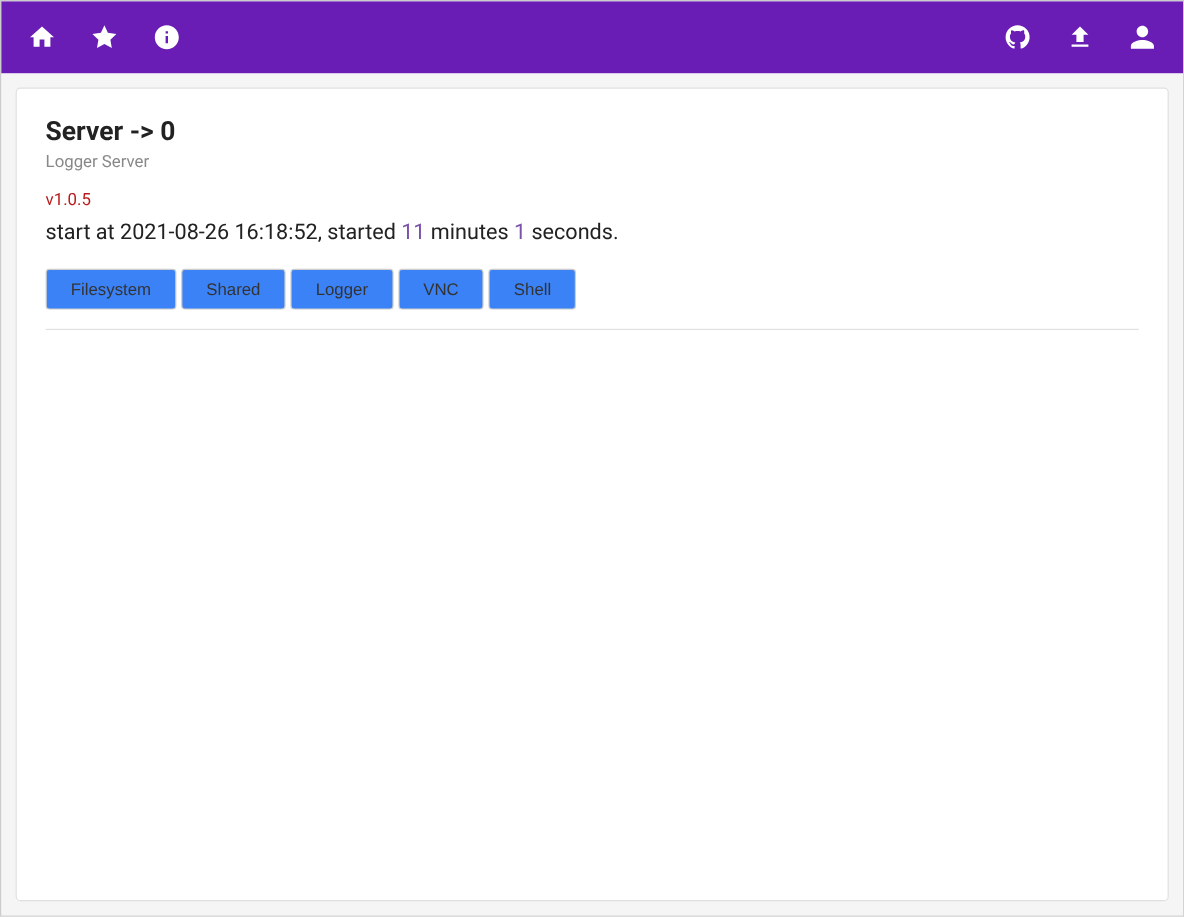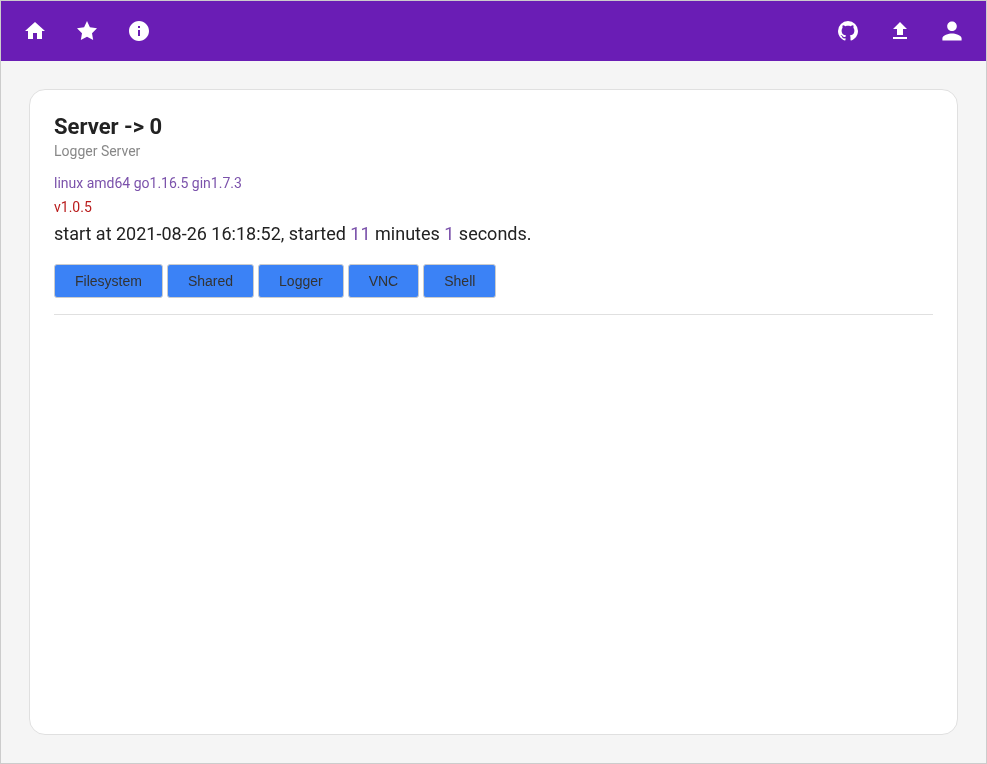--- a/index.html
+++ b/index.html
@@ -64,23 +64,23 @@
     .nav-icon svg {
       width: 24px;
       height: 24px;
       fill: white;
     }
 
     
     .main-content {
       flex: 1;
       background: white;
-      margin: 28px;
+      margin: 12px;
       border: 1px solid #e0e0e0;
-      border-radius: 16px;
+      border-radius: 4px;
       padding: 24px;
       display: flex;
       flex-direction: column;
       justify-content: flex-end;
     }
 
     .server-title {
       font-size: 22px;
       font-weight: bold;
       color: #222;
@@ -182,21 +182,20 @@
         <svg viewBox="0 0 24 24" xmlns="http://www.w3.org/2000/svg">
           <path d="M12 12c2.7 0 4.8-2.1 4.8-4.8S14.7 2.4 12 2.4 7.2 4.5 7.2 7.2 9.3 12 12 12zm0 2.4c-3.2 0-9.6 1.6-9.6 4.8v2.4h19.2v-2.4c0-3.2-6.4-4.8-9.6-4.8z"></path>
         </svg>
       </span>
     </div>
   </nav>
 
   <div class="main-content">
     <div class="server-title">Server -&gt; 0</div>
     <div class="server-subtitle">Logger Server</div>
-    <div class="server-info-line">linux amd64 go1.16.5 gin1.7.3</div>
     <div class="server-version">v1.0.5</div>
     <div class="server-start">
       <span>start at 2021-08-26 16:18:52, started </span><span class="highlight-number">11</span><span> minutes </span><span class="highlight-number">1</span><span> seconds.</span>
     </div>
 
     <div class="tab-buttons">
       <button class="tab-btn">Filesystem</button>
       <button class="tab-btn">Shared</button>
       <button class="tab-btn">Logger</button>
       <button class="tab-btn">VNC</button>

